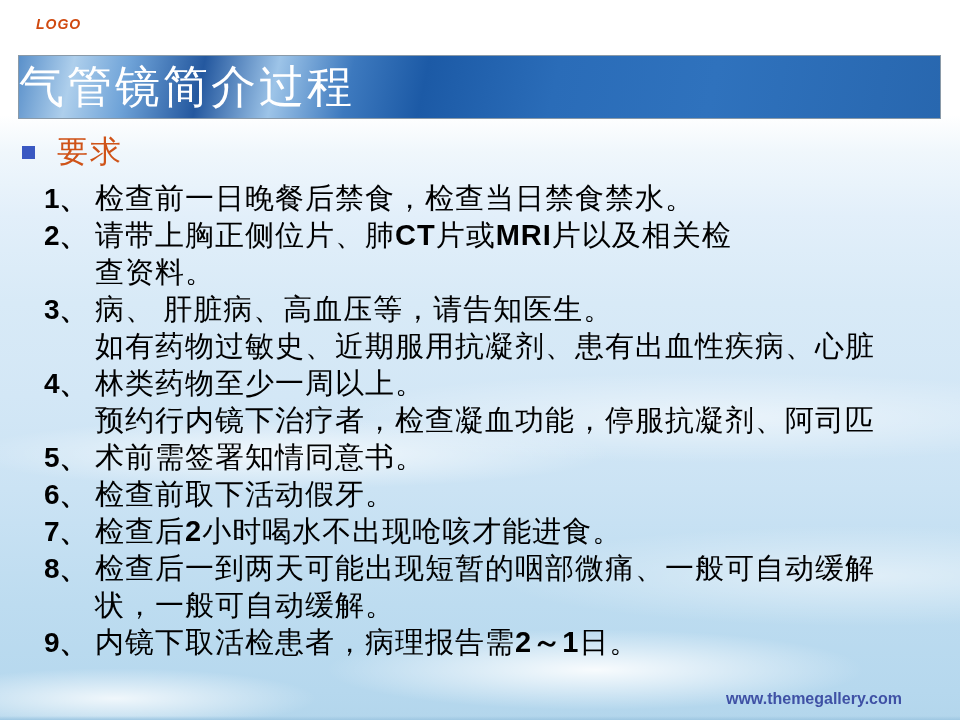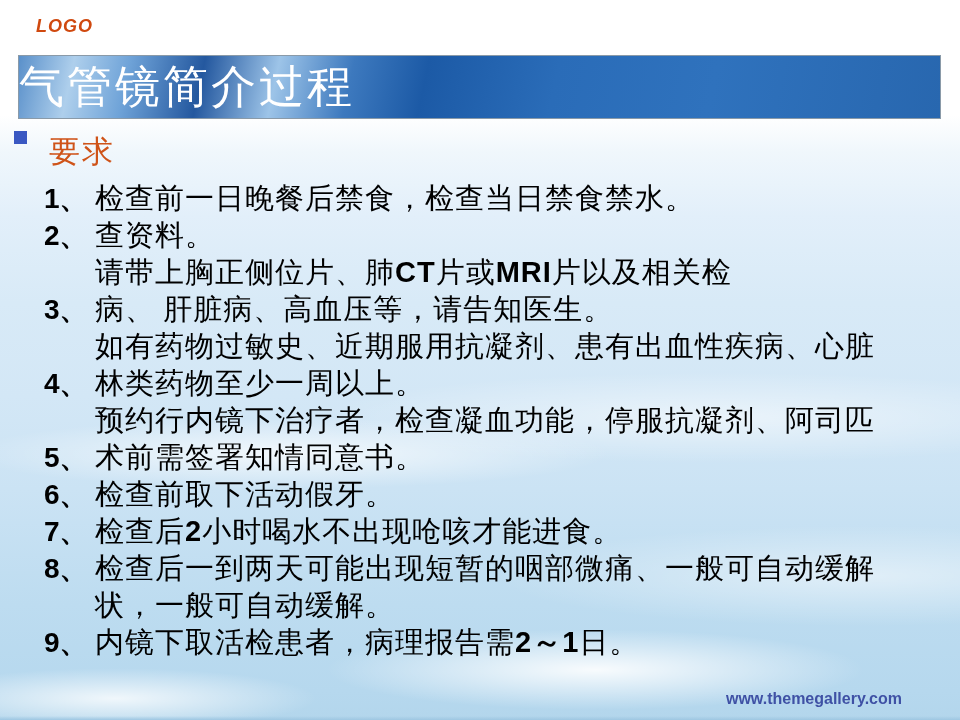--- a/index.html
+++ b/index.html
@@ -24,38 +24,38 @@
       radial-gradient(30% 6% at 12% 97%, rgba(255,255,255,.8), rgba(255,255,255,0) 70%),
       radial-gradient(55% 10% at 90% 80%, rgba(255,255,255,.5), rgba(255,255,255,0) 70%);
   }
   .bottom-edge{
     position:absolute;left:0;right:0;bottom:0;height:4px;
     background:linear-gradient(180deg, rgba(140,180,215,0), #9ec7e2);
   }
   .logo{
     position:absolute;left:36px;top:16px;
     font-family:"Liberation Sans","DejaVu Sans",sans-serif;
-    font-weight:bold;font-style:italic;font-size:18px;letter-spacing:1px;
+    font-weight:bold;font-style:italic;font-size:14px;letter-spacing:1px;
     color:#d0490f;
   }
   .banner{
     position:absolute;left:18px;top:55px;width:921px;height:62px;
     border:1px solid #8a9aa8;
     background:linear-gradient(102deg,
       #5a90ca 0%, #aecfec 6%, #6fa3d8 12%, #24589f 20%,
       #9dc4e8 28%, #3d79be 36%, #1c5aa6 44%,
       #2a6cb8 58%, #2f72bd 75%, #2867af 100%);
   }
   .banner-title{
     position:absolute;inset:0;
     text-align:left;line-height:62px;white-space:nowrap;
     font-size:45px;letter-spacing:3px;color:#ffffff;
   }
   .content{position:absolute;left:0;top:131px;right:0;}
-  .heading-row{display:flex;padding-left:14px;margin-bottom:7px;}
+  .heading-row{display:flex;align-items:center;padding-left:22px;margin-bottom:7px;}
   .bullet{width:13px;height:13px;background:#3a58c2;flex:0 0 13px;}
   .heading{margin-left:22px;font-size:31px;color:#cf5318;letter-spacing:2px;}
   .list{padding-left:44px;padding-right:14px;}
   .item{display:flex;align-items:flex-start;}
   .num{
     flex:0 0 51px;
     font-family:"Liberation Sans","DejaVu Sans",sans-serif;
     font-weight:bold;font-size:28px;line-height:37px;color:#000;
   }
   .txt{flex:1;font-size:29px;line-height:37px;color:#000;letter-spacing:1px;}
@@ -90,22 +90,22 @@
       <div class="item">
         <span class="num">1、</span>
         <span class="txt">
           <span class="line"><span>检查前一日晚餐后禁食，检查当日禁食禁水。</span></span>
         </span>
       </div>
 
       <div class="item">
         <span class="num">2、</span>
         <span class="txt">
+          <span class="line"><span>请带上胸正侧位片、肺</span><span class="b">CT</span><span>片或</span><span class="b">MRI</span><span>片以及相关检</span></span>
           <span class="line"><span>查资料。</span></span>
-          <span class="line"><span>请带上胸正侧位片、肺</span><span class="b">CT</span><span>片或</span><span class="b">MRI</span><span>片以及相关检</span></span>
         </span>
       </div>
 
       <div class="item">
         <span class="num">3、</span>
         <span class="txt">
           <span class="line"><span>病、 肝脏病、高血压等，请告知医生。</span></span>
           <span class="line"><span>如有药物过敏史、近期服用抗凝剂、患有出血性疾病、心脏</span></span>
         </span>
       </div>

